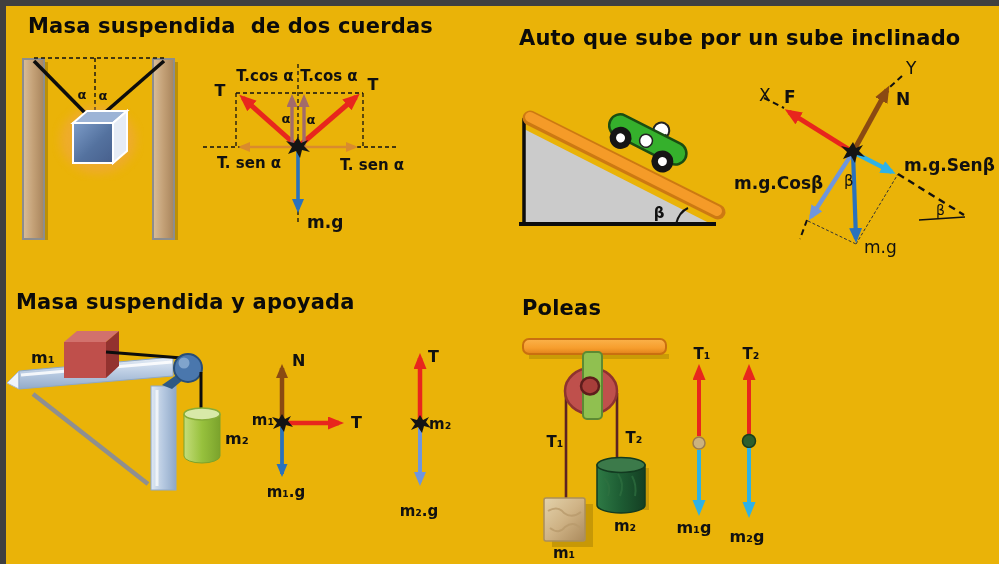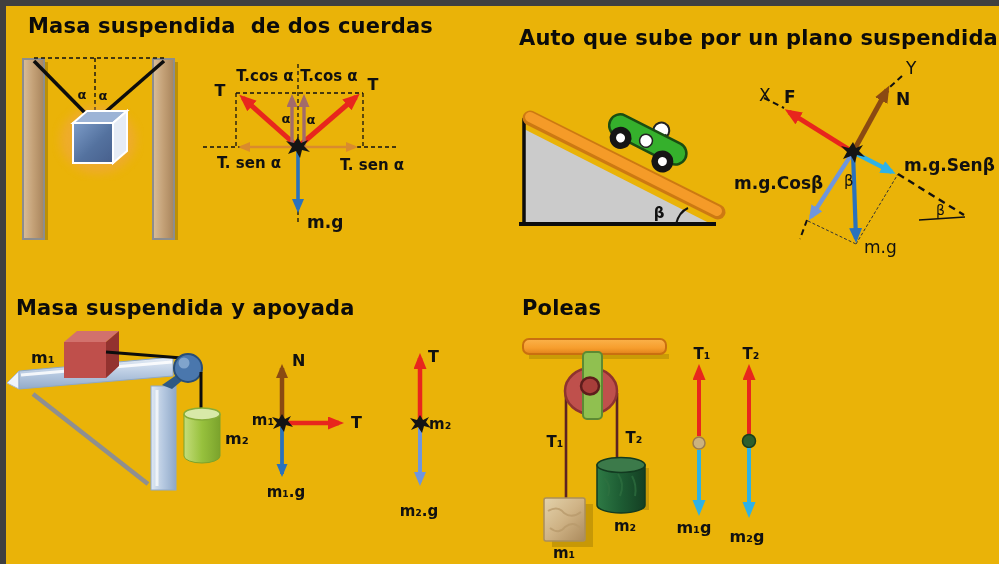--- a/index.html
+++ b/index.html
@@ -95,21 +95,21 @@
       <text x="214" y="90" text-anchor="middle" class="b fs16">T</text>
       <text x="367" y="84" text-anchor="middle" class="b fs16">T</text>
       <text x="280" y="117" text-anchor="middle" class="b fs13">α</text>
       <text x="305" y="118" text-anchor="middle" class="b fs13">α</text>
       <text x="243" y="162" text-anchor="middle" class="b fs15">T. sen α</text>
       <text x="366" y="164" text-anchor="middle" class="b fs15">T. sen α</text>
       <text x="301" y="222" class="b fs17">m.g</text>
     </g>
   </svg>
 
-  <div class="title" style="left:513px;top:20px;">Auto que sube por un plano suspendida</div>
+  <div class="title" style="left:513px;top:20px;">Auto que sube por un sube inclinado</div>
 
   <svg style="left:500px;top:0;" width="495" height="280" viewBox="0 0 495 280">
     <defs>
       <marker id="bR" markerUnits="userSpaceOnUse" markerWidth="20" markerHeight="18" refX="12" refY="7" orient="auto">
           <path d="M0,0 L17,7 L0,14 Z" fill="#e8261d"></path>
         </marker>
       <marker id="bN" markerUnits="userSpaceOnUse" markerWidth="20" markerHeight="18" refX="12" refY="7" orient="auto">
           <path d="M0,0 L17,7 L0,14 Z" fill="#8a4a12"></path>
         </marker>
       <marker id="bC" markerUnits="userSpaceOnUse" markerWidth="18" markerHeight="16" refX="11" refY="6.5" orient="auto">
@@ -165,21 +165,21 @@
       <text x="400" y="68" class="fs17">Y</text>
       <text x="390" y="99" class="b fs17">N</text>
       <text x="398" y="165" class="b fs17">m.g.Senβ</text>
       <text x="228" y="183" class="b fs17">m.g.Cosβ</text>
       <text x="358" y="247" class="fs17">m.g</text>
       <text x="338" y="180" class="fs15">β</text>
       <text x="430" y="209" class="fs14">β</text>
     </g>
   </svg>
 
-  <div class="title" style="left:10px;top:290px;">Masa suspendida y apoyada</div>
+  <div class="title" style="left:10px;top:284px;">Masa suspendida y apoyada</div>
 
   <svg style="left:0;top:280px;" width="500" height="280" viewBox="0 0 500 280">
     <defs>
       <marker id="cR" markerUnits="userSpaceOnUse" markerWidth="19" markerHeight="17" refX="11" refY="6.5" orient="auto">
           <path d="M0,0 L16,6.5 L0,13 Z" fill="#e8261d"></path>
         </marker>
       <marker id="cN" markerUnits="userSpaceOnUse" markerWidth="17" markerHeight="15" refX="10" refY="6" orient="auto">
           <path d="M0,0 L14,6 L0,12 Z" fill="#8a4a12"></path>
         </marker>
       <marker id="cB" markerUnits="userSpaceOnUse" markerWidth="16" markerHeight="14" refX="10" refY="5.5" orient="auto">

